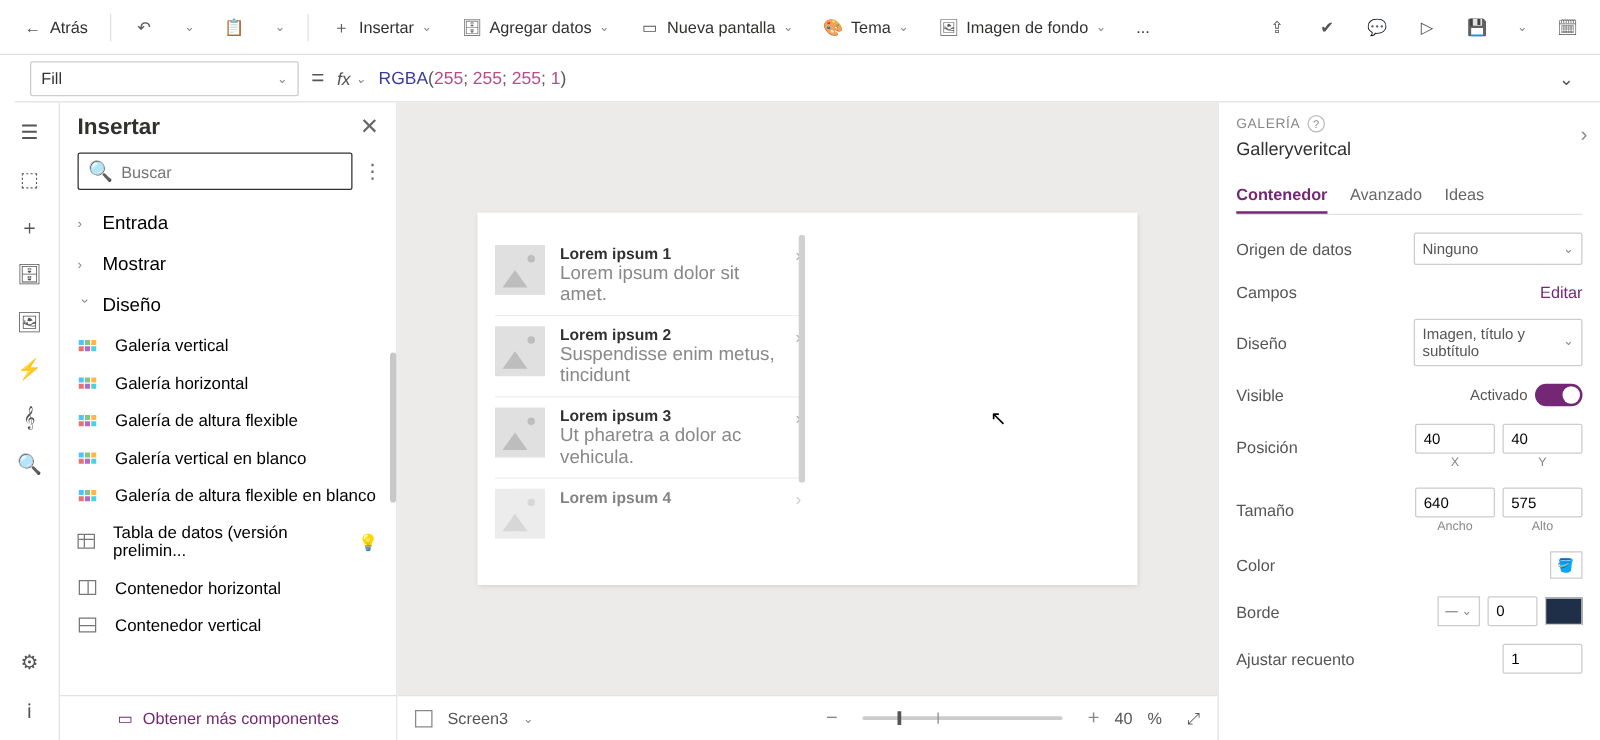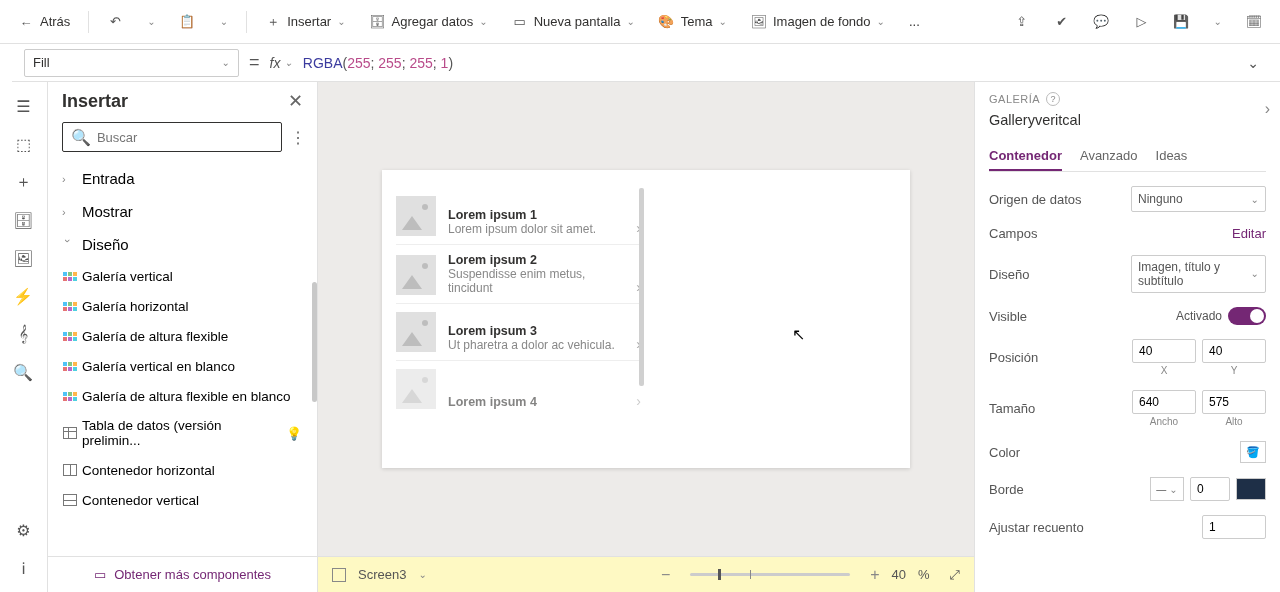--- a/index.html
+++ b/index.html
@@ -40,21 +40,21 @@
 .search-row { display: flex; align-items: center; padding: 0 14px 10px 14px; gap: 8px; }
 .search-box { flex: 1; height: 30px; border: 1px solid #323130; border-radius: 2px; display: flex; align-items: center; padding: 0 8px; gap: 6px; }
 .search-input { border: none; outline: none; flex: 1; font-size: 13px; }
 .more-btn { width: 16px; text-align: center; color: #666; cursor: pointer; font-size: 16px; }
 
 .cat { display: flex; align-items: center; gap: 8px; padding: 8px 14px; font-size: 15px; cursor: pointer; }
 .cat .chev { color: #888; font-size: 11px; width: 12px; }
 .cat-open .chev { transform: rotate(90deg); display: inline-block; }
 
 .comp-list { flex: 1; overflow-y: auto; position: relative; }
-.comp-item { display: flex; align-items: center; gap: 4px; padding: 7px 14px; font-size: 13.5px; cursor: pointer; }
+.comp-item { display: flex; align-items: center; gap: 14px; padding: 7px 14px; font-size: 13.5px; cursor: pointer; }
 .comp-ico { width: 16px; height: 16px; display: flex; align-items: center; justify-content: center; }
 .gal-ico { display: grid; grid-template-columns: 4px 4px 4px; grid-template-rows: 4px 4px; gap: 1px; }
 .gal-ico span:nth-child(1){background:#4fc3f7}.gal-ico span:nth-child(2){background:#81c784}.gal-ico span:nth-child(3){background:#ffb74d}
 .gal-ico span:nth-child(4){background:#e57373}.gal-ico span:nth-child(5){background:#ba68c8}.gal-ico span:nth-child(6){background:#4dd0e1}
 .tbl-ico { width:14px; height:12px; border:1px solid #777; position:relative; }
 .tbl-ico::before{content:"";position:absolute;top:3px;left:0;right:0;height:1px;background:#777}
 .tbl-ico::after{content:"";position:absolute;top:0;bottom:0;left:4px;width:1px;background:#777}
 .cont-h { width:14px; height:12px; border:1px solid #777; display:flex; }
 .cont-h span{flex:1;border-right:1px solid #777}.cont-h span:last-child{border:none}
 .cont-v { width:14px; height:12px; border:1px solid #777; display:flex; flex-direction:column; }
@@ -64,32 +64,32 @@
 .scroll-ind { position: absolute; right: 0; top: 200px; width: 5px; height: 120px; background: #c8c8c8; border-radius: 3px; }
 
 .pane-ftr { border-top: 1px solid #e1e1e1; padding: 10px 14px; display: flex; align-items: center; gap: 8px; color: #742774; font-size: 13px; cursor: pointer; justify-content: center; }
 
 
 .canvas-wrap { flex: 1; background: #edebe9; position: relative; display: flex; flex-direction: column; }
 .canvas-stage { flex: 1; display: flex; align-items: center; justify-content: center; }
 .screen { width: 528px; height: 298px; background: #fff; box-shadow: 0 1px 4px rgba(0,0,0,.15); padding: 18px 14px; position: relative; }
 .gallery { width: 245px; position: relative; }
 .g-scroll { position: absolute; right: -3px; top: 0; width: 5px; height: 198px; background: #d0d0d0; border-radius: 2px; }
-.g-item { display: flex; align-items: flex-end; gap: 12px; padding: 8px 0; border-bottom: 1px solid #eee; }
+.g-item { display: flex; align-items: flex-start; gap: 12px; padding: 8px 0; border-bottom: 1px solid #eee; }
 .g-img { width: 40px; height: 40px; background: #e0e0e0; position: relative; }
 .g-img::before { content:""; position:absolute; left:6px; bottom:6px; width:0; height:0; border-left:10px solid transparent; border-right:10px solid transparent; border-bottom:14px solid #bdbdbd; }
 .g-img::after { content:""; position:absolute; right:8px; top:8px; width:6px; height:6px; background:#bdbdbd; border-radius:50%; }
 .g-txt { flex: 1; }
 .g-title { font-size: 12.5px; font-weight: 600; color: #323130; }
-.g-sub { font-size: 12px; color: #888; }
+.g-sub { font-size: 15px; color: #888; }
 .g-arr { color: #aaa; font-size: 14px; }
 .g-item.fade { opacity: .6; border-bottom: none; }
 .cursor { position: absolute; left: 410px; top: 155px; font-size: 16px; color: #000; }
 
-.canvas-ftr { height: 36px; border-top: 1px solid #e1e1e1; background: #fef9c3; display: flex; align-items: center; padding: 0 14px; gap: 12px; font-size: 13px; color: #555; }
+.canvas-ftr { height: 36px; border-top: 1px solid #e1e1e1; background: #ffffff; display: flex; align-items: center; padding: 0 14px; gap: 12px; font-size: 13px; color: #555; }
 .chk { width: 14px; height: 14px; border: 1px solid #888; }
 .zoom-slider { width: 160px; height: 3px; background: #ccc; position: relative; border-radius: 2px; margin: 0 8px; }
 .zoom-thumb { position: absolute; left: 28px; top: -4px; width: 3px; height: 11px; background: #555; }
 .zoom-tick { position: absolute; left: 60px; top: -3px; width: 1px; height: 9px; background: #888; }
 
 
 .props { width: 306px; border-left: 1px solid #e1e1e1; padding: 10px 14px 0 14px; overflow-y: auto; position: relative; }
 .props-hdr { display: flex; align-items: center; gap: 6px; font-size: 11px; color: #888; letter-spacing: .5px; }
 .props-hdr .q { width:14px; height:14px; border:1px solid #bbb; border-radius:50%; font-size:9px; display:flex; align-items:center; justify-content:center; }
 .props-exp { position: absolute; right: 10px; top: 18px; color: #888; cursor: pointer; }

